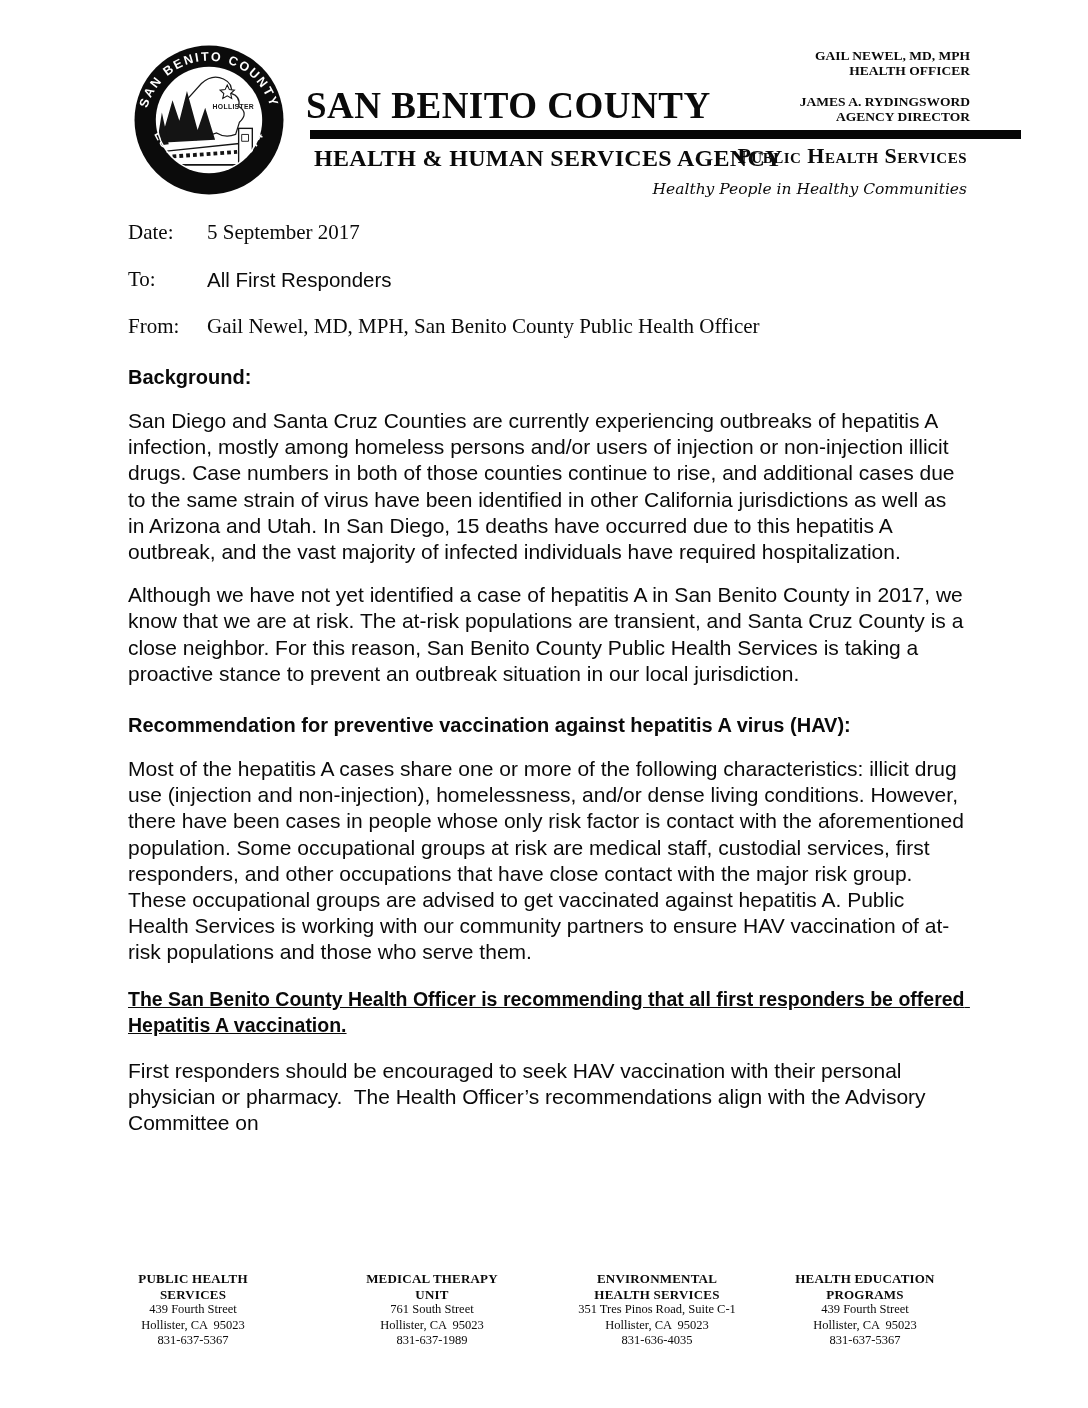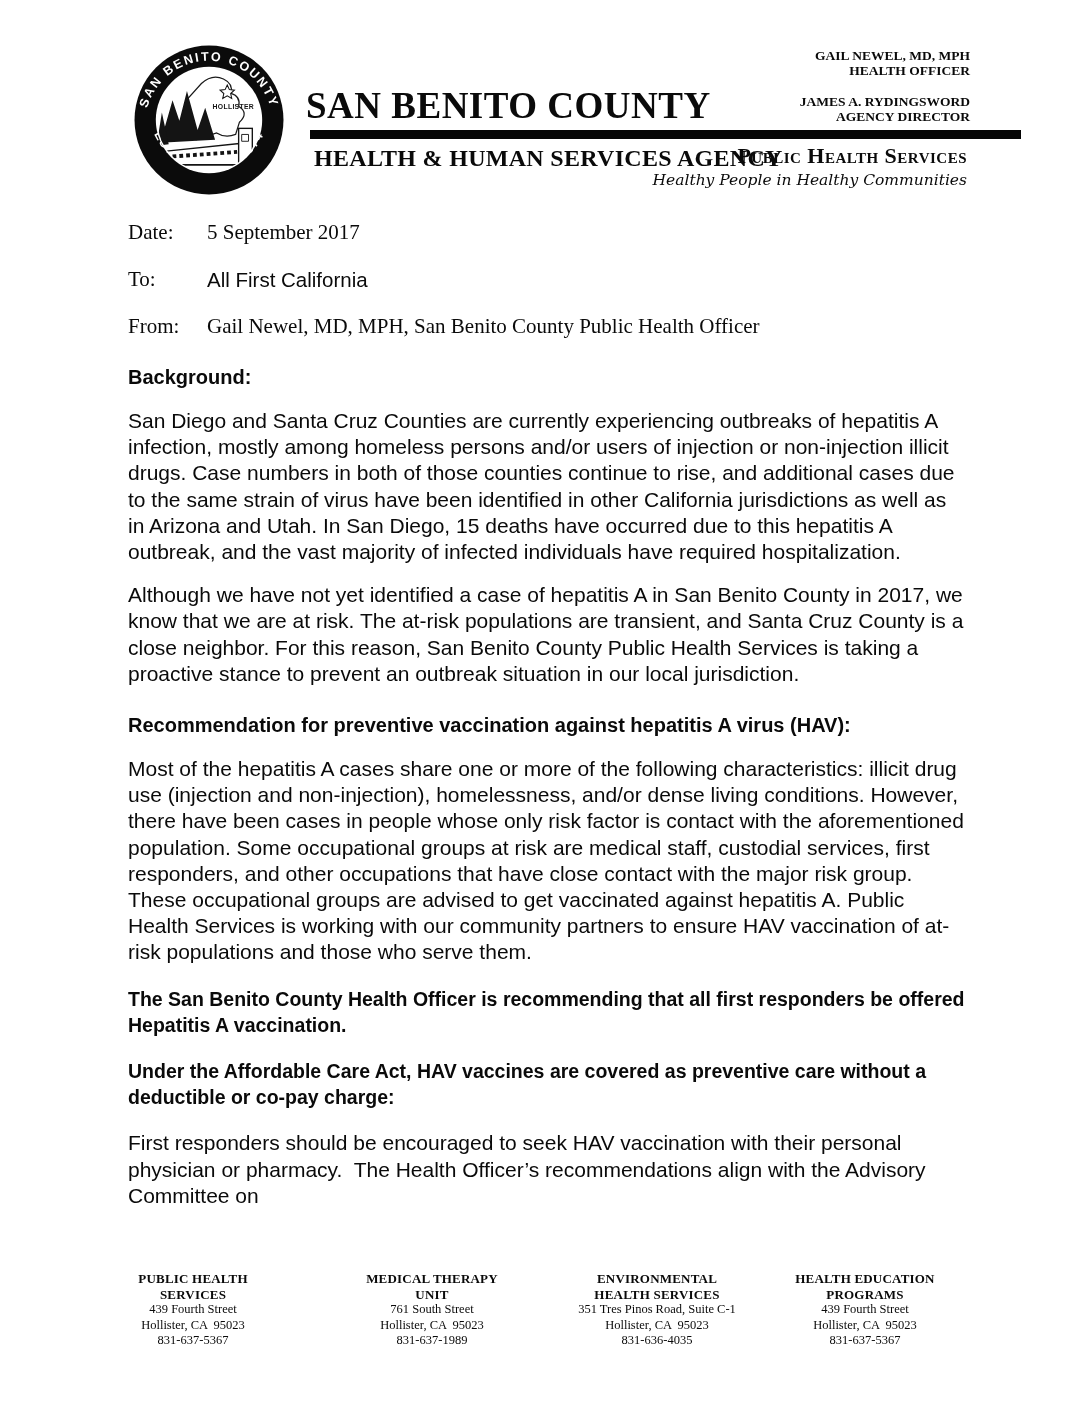--- a/index.html
+++ b/index.html
@@ -32,21 +32,21 @@
   .official{margin-bottom:16px;}
   .division{
     position:absolute;right:121px;top:143px;text-align:right;
   }
   .division-name{
     font-family:"Liberation Serif", serif;font-weight:bold;
     font-variant:small-caps;font-size:22px;letter-spacing:.5px;white-space:nowrap;
   }
   .tagline{
     font-family:"DejaVu Serif", serif;font-style:italic;
-    font-size:15.5px;margin-top:2px;white-space:nowrap;
+    font-size:15.5px;margin-top:11px;white-space:nowrap;
   }
   
   .letter{position:absolute;left:128px;top:195px;width:838px;}
   .advisory-title{
     text-align:center;
     font-family:"Liberation Sans", sans-serif;
     font-weight:bold;font-size:22px;letter-spacing:.3px;
     margin-top:30px;
   }
   .meta{margin-top:25px;}
@@ -59,21 +59,21 @@
   .block.heading{
     font-family:"Liberation Sans", sans-serif;font-weight:bold;
     font-size:20px;line-height:26px;margin:25px 0 18px 0;
   }
   .block.paragraph{
     font-family:"Liberation Sans", sans-serif;
     font-size:21px;line-height:26.2px;margin:17px 0;
   }
   .block.emphasis{
     font-family:"Liberation Sans", sans-serif;font-weight:bold;
-    font-size:19.5px;line-height:26.2px;margin:20px 0;
+    font-size:19.5px;line-height:26.2px;margin:20px 0;text-decoration:underline;
   }
   
   .office{
     position:absolute;top:1271px;transform:translateX(-50%);
     text-align:center;font-family:"Liberation Serif", serif;line-height:15.5px;
   }
   .office-name{font-weight:bold;font-size:13px;letter-spacing:.2px;white-space:pre-wrap;}
   .office-line{font-size:12.5px;white-space:pre-wrap;}
   .o1{left:193px;} .o2{left:411px;margin-left:21px;} .o3{left:657px;} .o4{left:865px;}
 </style>
@@ -138,36 +138,35 @@
 
   <div class="letter">
 
     <div class="meta">
       <div class="meta-row">
         <div class="meta-label">Date:</div>
         <div class="meta-value serif">5 September 2017</div>
       </div>
       <div class="meta-row">
         <div class="meta-label">To:</div>
-        <div class="meta-value sans">All First California</div>
+        <div class="meta-value sans">All First Responders</div>
       </div>
       <div class="meta-row">
         <div class="meta-label">From:</div>
         <div class="meta-value serif">Gail Newel, MD, MPH, San Benito County Public Health Officer</div>
       </div>
     </div>
 
     <div class="blocks">
       <div class="block heading">Background:</div>
       <div class="block paragraph">San Diego and Santa Cruz Counties are currently experiencing outbreaks of hepatitis A infection, mostly among homeless persons and/or users of injection or non-injection illicit drugs. Case numbers in both of those counties continue to rise, and additional cases due to the same strain of virus have been identified in other California jurisdictions as well as in Arizona and Utah. In San Diego, 15 deaths have occurred due to this hepatitis A outbreak, and the vast majority of infected individuals have required hospitalization.</div>
       <div class="block paragraph">Although we have not yet identified a case of hepatitis A in San Benito County in 2017, we know that we are at risk. The at-risk populations are transient, and Santa Cruz County is a close neighbor. For this reason, San Benito County Public Health Services is taking a proactive stance to prevent an outbreak situation in our local jurisdiction.</div>
       <div class="block heading">Recommendation for preventive vaccination against hepatitis A virus (HAV):</div>
       <div class="block paragraph">Most of the hepatitis A cases share one or more of the following characteristics: illicit drug use (injection and non-injection), homelessness, and/or dense living conditions. However, there have been cases in people whose only risk factor is contact with the aforementioned population. Some occupational groups at risk are medical staff, custodial services, first responders, and other occupations that have close contact with the major risk group. These occupational groups are advised to get vaccinated against hepatitis A. Public Health Services is working with our community partners to ensure HAV vaccination of at-risk populations and those who serve them.</div>
       <div class="block emphasis">The San Benito County Health Officer is recommending that all first responders be offered Hepatitis A vaccination.</div>
-      <div class="block emphasis">Under the Affordable Care Act, HAV vaccines are covered as preventive care without a deductible or co-pay charge:</div>
       <div class="block paragraph">First responders should be encouraged to seek HAV vaccination with their personal physician or pharmacy.  The Health Officer’s recommendations align with the Advisory Committee on</div>
     </div>
   </div>
 
   <div class="office o1">
     <div class="office-name">PUBLIC HEALTH
 SERVICES</div>
     <div class="office-line">439 Fourth Street</div>
     <div class="office-line">Hollister, CA  95023</div>
     <div class="office-line">831-637-5367</div>

